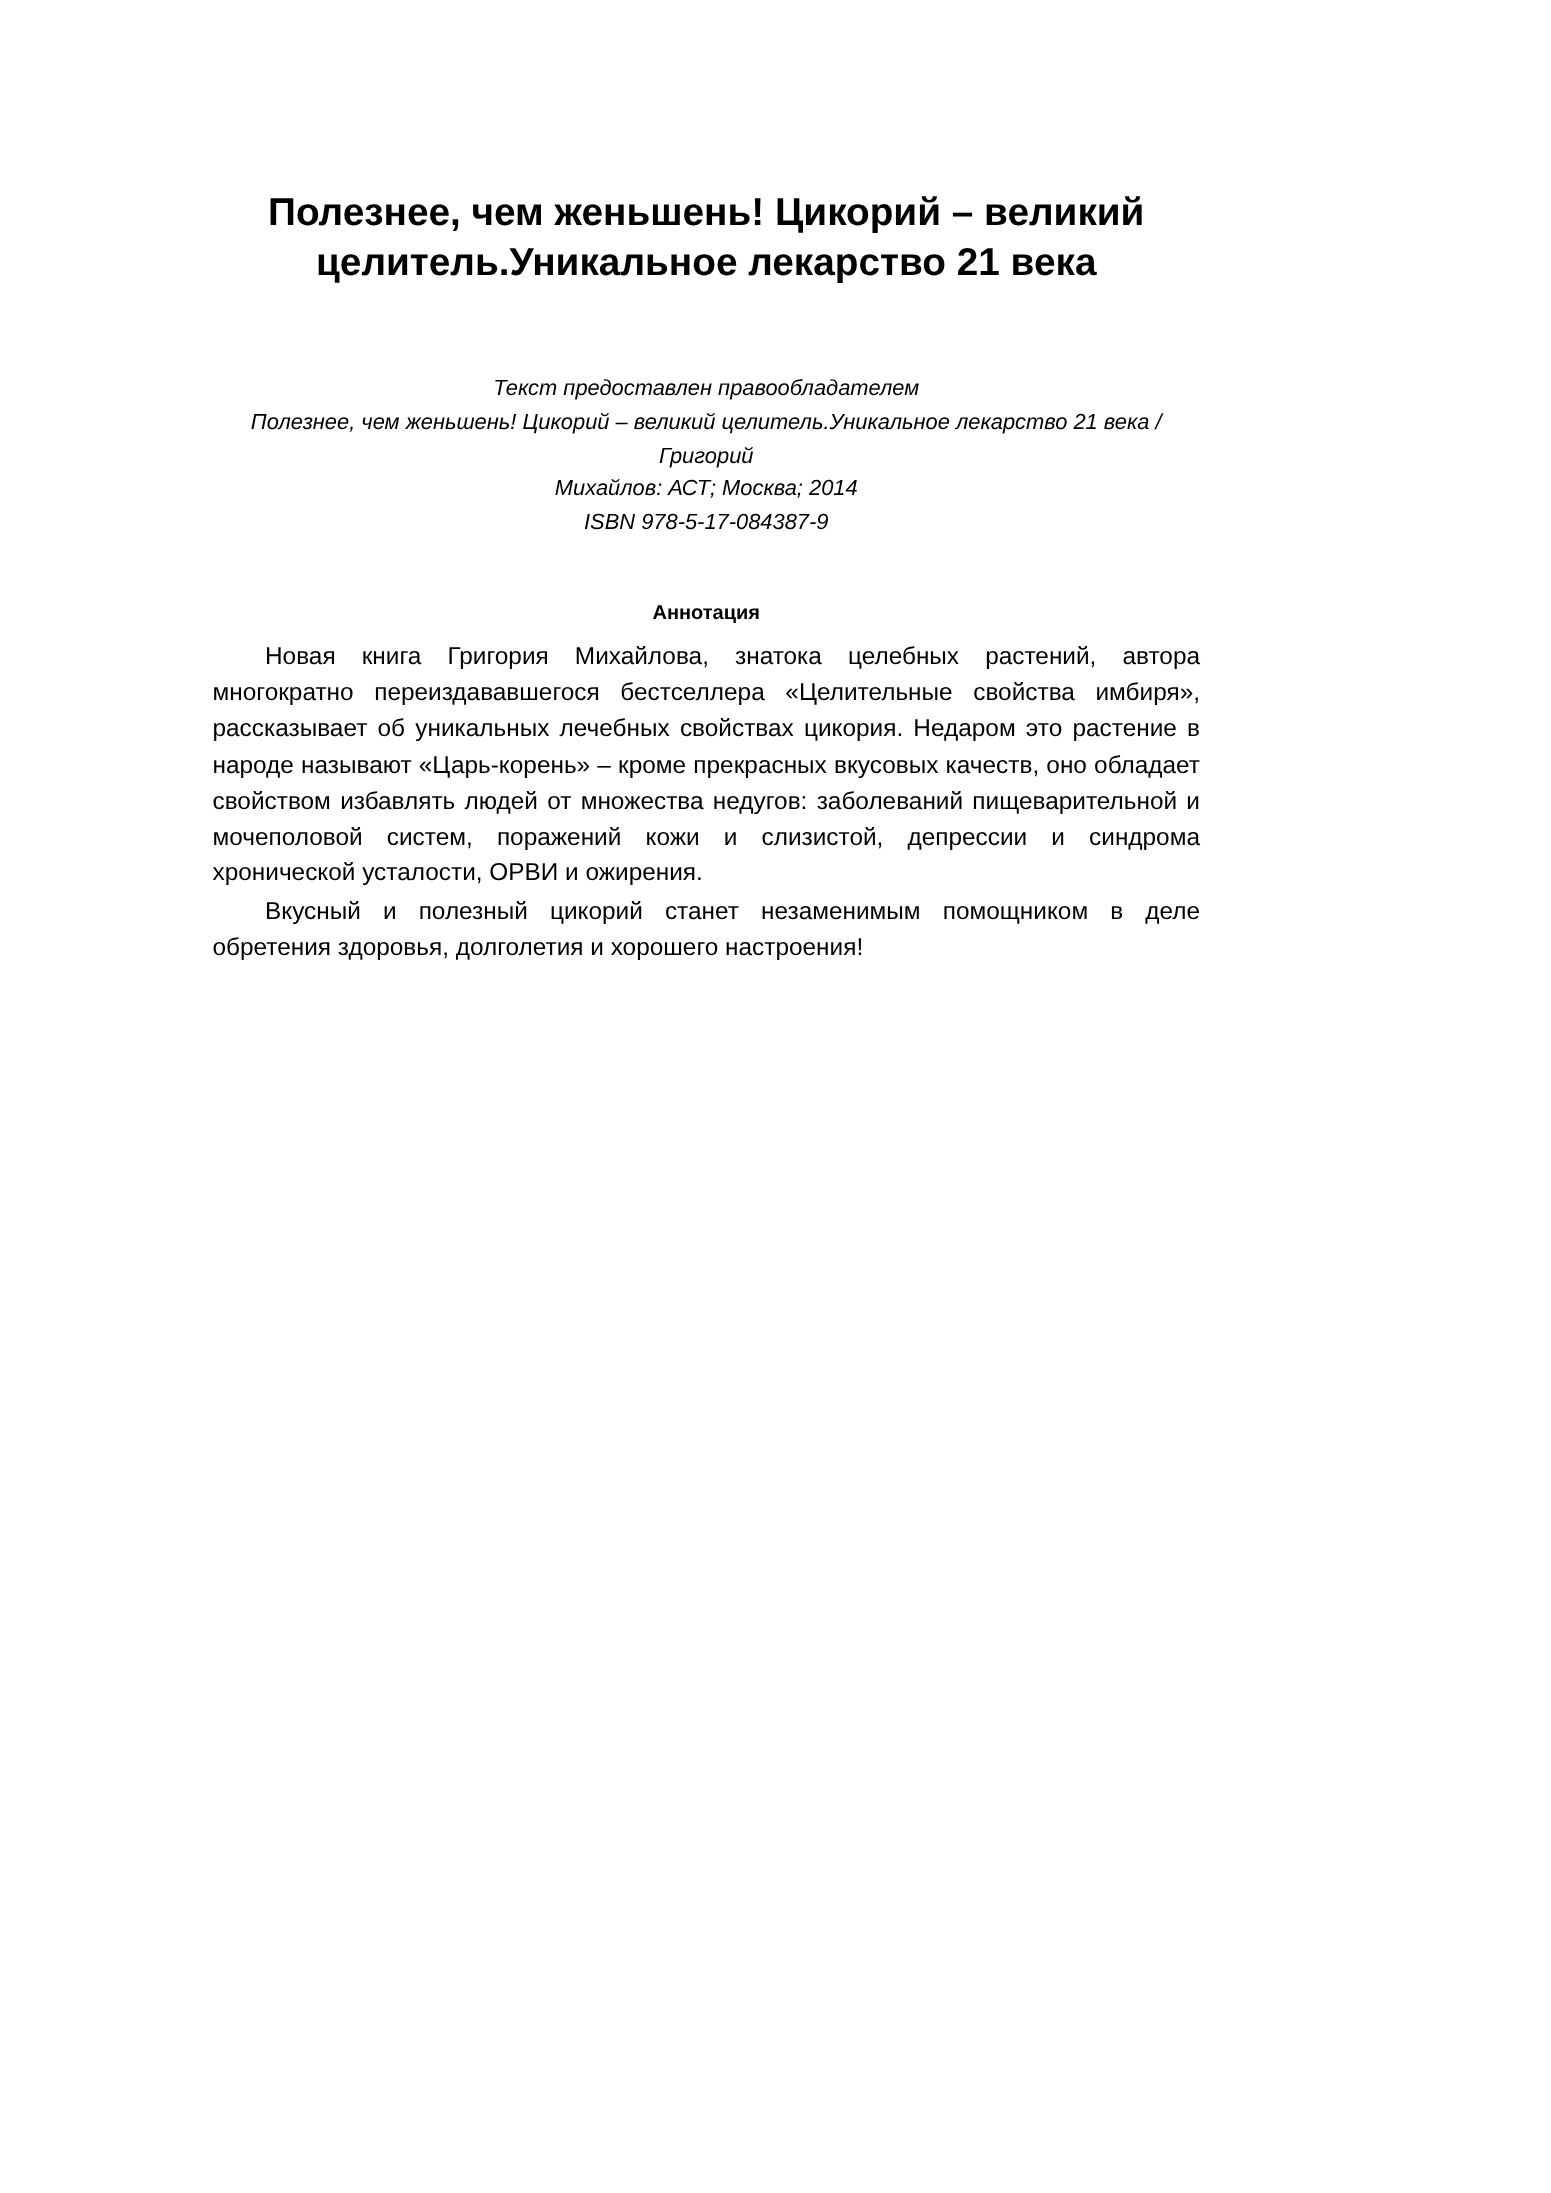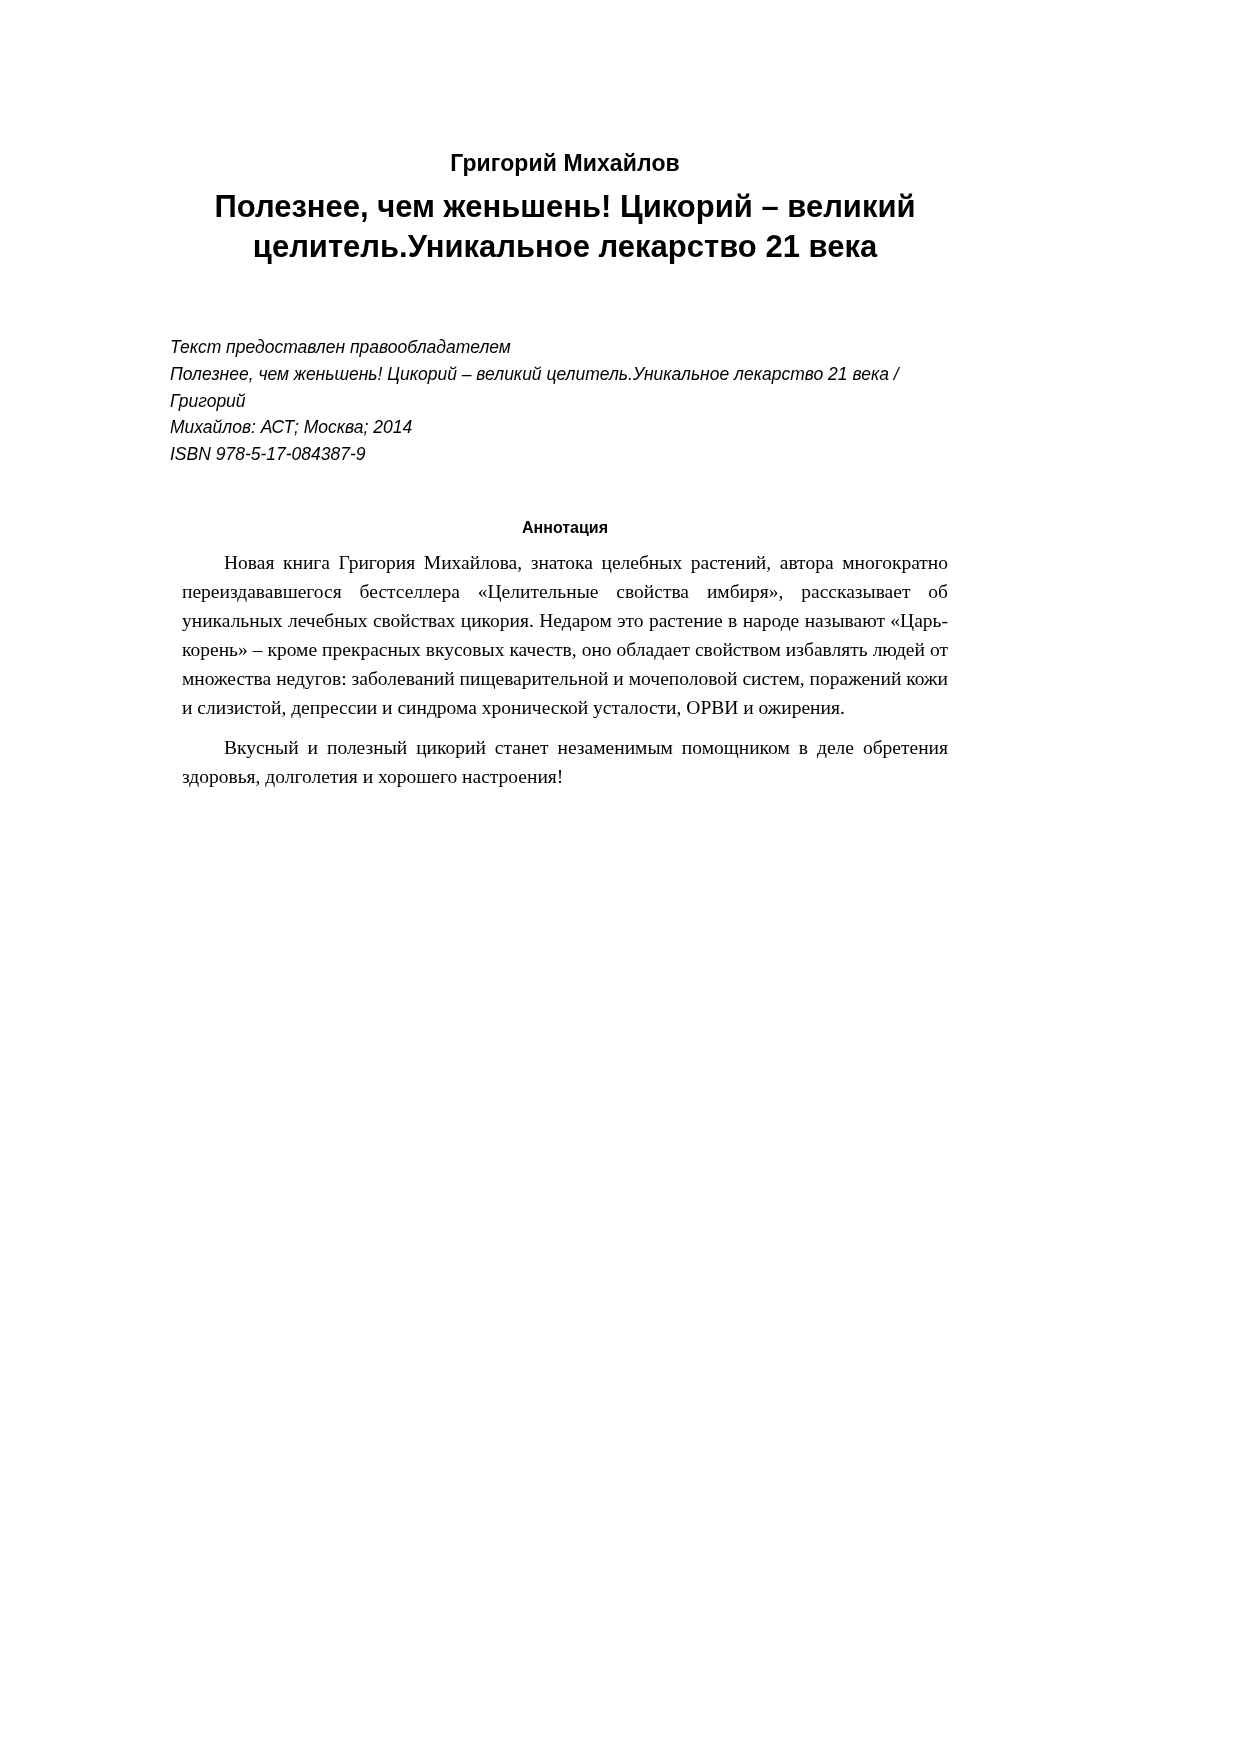--- a/index.html
+++ b/index.html
@@ -41,56 +41,54 @@
     margin: 0;
   }
   .series {
     text-align: center;
     font-size: 25px;
     margin: 8px 0 0 0;
     font-weight: normal;
   }
   .imprint {
     margin-top: 68px;
-    text-align: left;
+    text-align: center;
     font-style: italic;
     font-size: 17.5px;
     line-height: 1.52;
   }
   .imprint div {
     white-space: normal;
   }
   .annotation-heading {
     text-align: center;
     font-weight: bold;
     font-size: 16px;
     margin: 52px 0 0 0;
   }
   .annotation-body {
     margin-top: 11px;
     font-size: 19.5px;
     line-height: 1.48;
     text-align: justify;
   }
   .annotation-body p {
-    margin: 12px;
+    margin: 0;
     text-indent: 42px;
-    font-family: Liberation Serif, serif;
   }
   .annotation-body p + p {
     margin-top: 2px;
   }
 </style>
 </head>
 <body>
 
 <div class="page">
   <div class="content">
 
-    <div class="author">Григорий  Михайлов</div>
 
     <h1 class="book-title">Полезнее, чем женьшень! Цикорий – великий целитель.Уникальное лекарство 21 века</h1>
 
 
     <div class="imprint">
       <div>Текст предоставлен правообладателем</div>
       <div>Полезнее, чем женьшень! Цикорий – великий целитель.Уникальное лекарство 21 века / Григорий</div>
       <div>Михайлов: АСТ; Москва; 2014</div>
       <div>ISBN 978-5-17-084387-9</div>
     </div>

